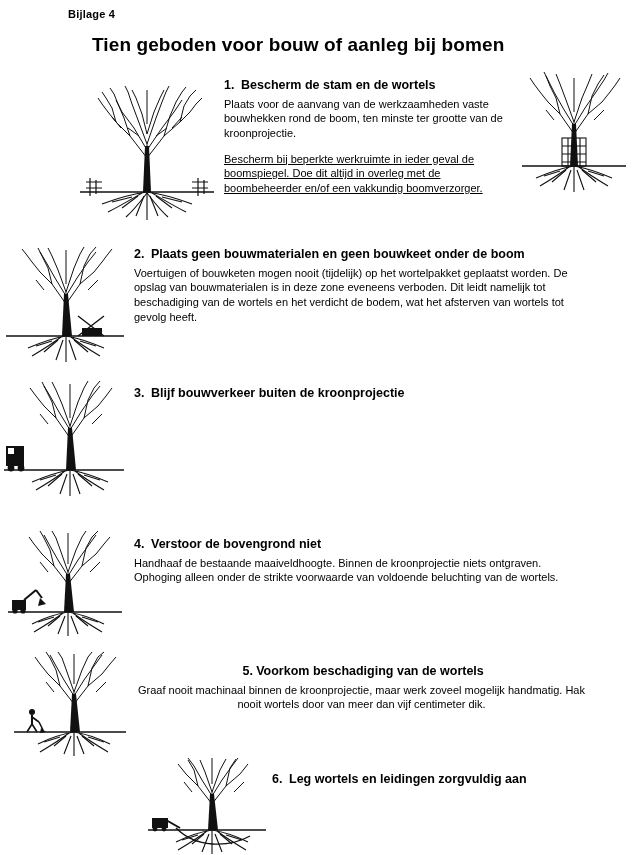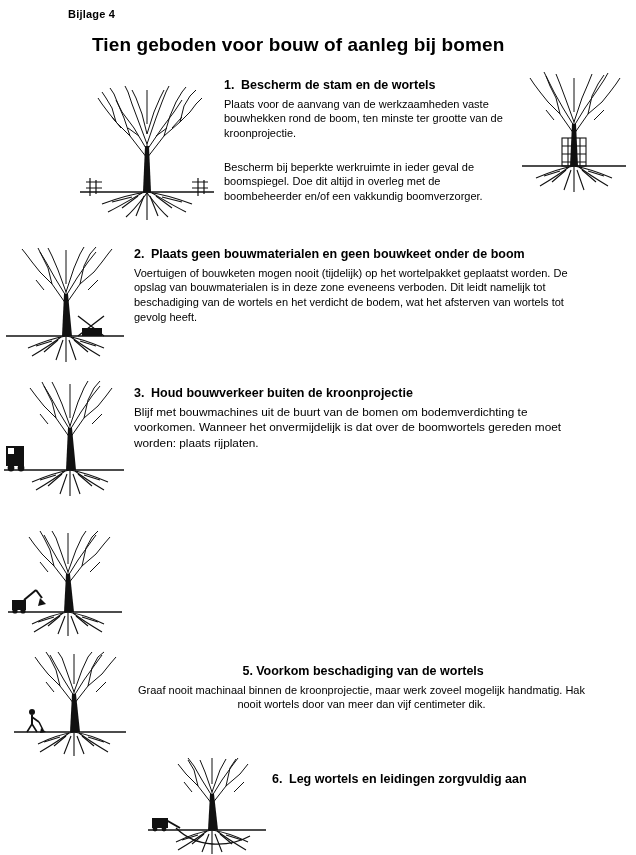--- a/index.html
+++ b/index.html
@@ -51,21 +51,22 @@
   .item-heading .num {
     display: inline-block;
     min-width: 17px;
   }
   .item-body {
     font-size: 11px;
     line-height: 1.33;
     margin: 0;
   }
   .item-body + .item-body {
-    margin-top: 19px;
+    margin-top: 11px;
+    text-decoration: underline;
   }
 
   
   .tree {
     position: absolute;
   }
   .tree svg {
     display: block;
   }
 
@@ -197,23 +198,22 @@
         <g stroke-width="1.4" fill="none">
           <path d="M76 72 L102 92 M102 72 L76 92"></path>
         </g>
         <path d="M80 84 L100 84 L100 92 L80 92 Z" stroke="none" fill="#111"></path>
       </g>
     </svg>
   </div>
 
   <div class="item" style="left:134px; top:382px; width:455px;">
     <div class="item-heading">
-      <span class="num">3.</span><span>Houd bouwverkeer buiten de kroonprojectie</span>
-    </div>
-    <p class="item-body" style="font-size:11.8px;">Blijf met bouwmachines uit de buurt van de bomen om bodemverdichting te voorkomen. Wanneer het onvermijdelijk is dat over de boomwortels gereden moet worden: plaats rijplaten.</p>
+      <span class="num">3.</span><span>Blijf bouwverkeer buiten de kroonprojectie</span>
+    </div>
   </div>
 
   <div class="tree" style="left:2px; top:378px;">
     <svg width="126" height="122" viewBox="0 0 126 122" aria-hidden="true">
       <g fill="#111" stroke="#111">
         <g stroke-width="1" fill="none">
           <path d="M68 92 L68 48"></path>
           <path d="M68 60 L54 40 M68 60 L82 40 M68 52 L57 34 M68 52 L79 34"></path>
           <path d="M54 40 L42 28 M54 40 L50 24 M82 40 L96 28 M82 40 L86 22"></path>
           <path d="M57 34 L48 18 M79 34 L90 18 M68 48 L60 26 M68 48 L76 24"></path>
@@ -235,20 +235,26 @@
         <g>
           <path d="M4 68 L22 68 L22 88 L4 88 Z" stroke="none" fill="#111"></path>
           <circle cx="9" cy="90" r="3.4" fill="#111" stroke="none"></circle>
           <circle cx="19" cy="90" r="3.4" fill="#111" stroke="none"></circle>
           <path d="M6 70 L12 70 L12 76 L6 76 Z" fill="#fff" stroke="none"></path>
         </g>
       </g>
     </svg>
   </div>
 
+  <div class="item" style="left:134px; top:533px; width:455px;">
+    <div class="item-heading">
+      <span class="num">4.</span><span>Verstoor de bovengrond niet</span>
+    </div>
+    <p class="item-body">Handhaaf de bestaande maaiveldhoogte. Binnen de kroonprojectie niets ontgraven. Ophoging alleen onder de strikte voorwaarde van voldoende beluchting van de wortels.</p>
+  </div>
 
   <div class="tree" style="left:6px; top:528px;">
     <svg width="118" height="110" viewBox="0 0 118 110" aria-hidden="true">
       <g fill="#111" stroke="#111">
         <g stroke-width="1" fill="none">
           <path d="M62 84 L62 44"></path>
           <path d="M62 56 L48 38 M62 56 L76 38 M62 48 L52 32 M62 48 L72 32"></path>
           <path d="M48 38 L36 26 M48 38 L44 22 M76 38 L90 26 M76 38 L80 20"></path>
           <path d="M52 32 L44 18 M72 32 L82 18 M62 44 L55 24 M62 44 L70 22"></path>
           <path d="M36 26 L28 16 M90 26 L98 16 M44 22 L38 10 M80 20 L86 9"></path>

